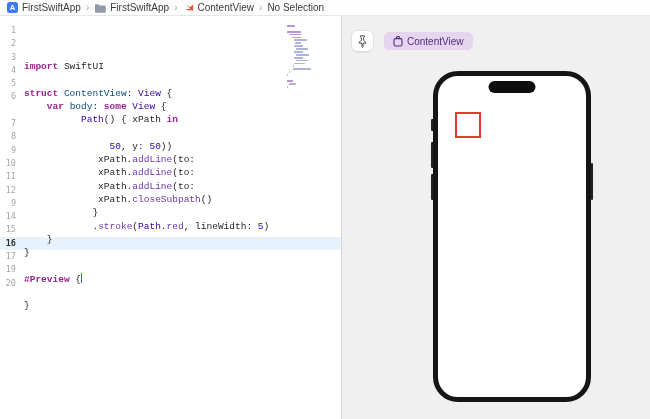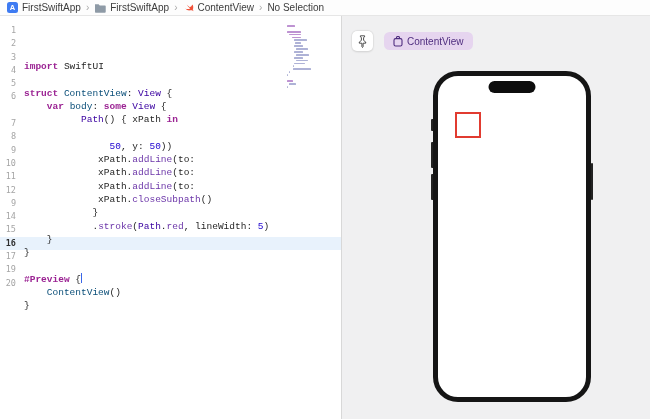--- a/index.html
+++ b/index.html
@@ -151,21 +151,20 @@
         <div class="crow">
           <span class="gut">15</span>
           <span class="ctext"></span>
         </div>
         <div class="crow hl">
           <span class="gut gcur">16</span>
           <span class="ctext"><span class="c-k">#Preview</span><span class="c-pl"> {</span><span class="cursor"></span></span>
         </div>
         <div class="crow">
           <span class="gut">17</span>
-          <span class="ctext"><span class="c-pl">    </span><span class="c-pr">ContentView</span><span class="c-pl">()</span></span>
         </div>
         <div class="crow">
           <span class="gut">19</span>
           <span class="ctext"><span class="c-pl">}</span></span>
         </div>
         <div class="crow">
           <span class="gut">20</span>
           <span class="ctext"></span>
         </div>
       </div>

